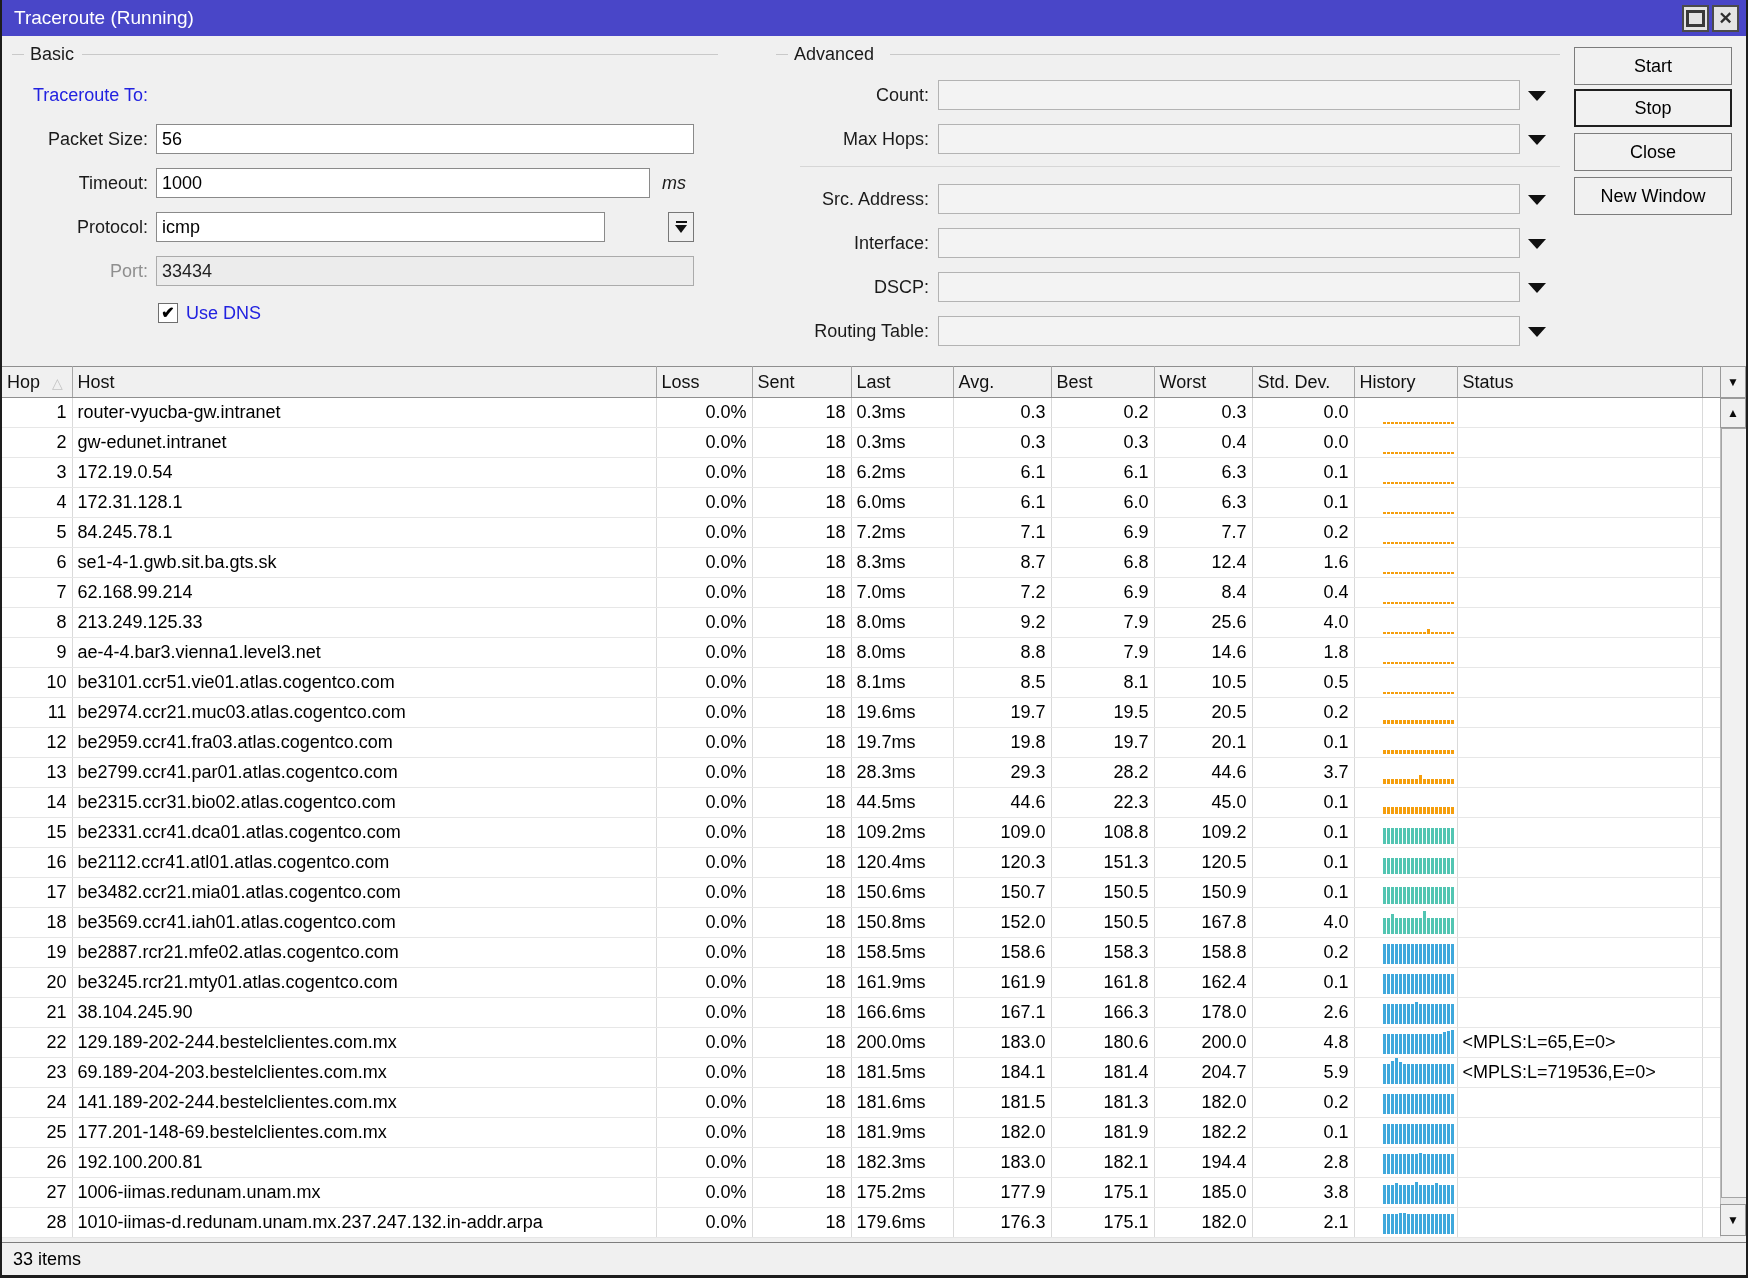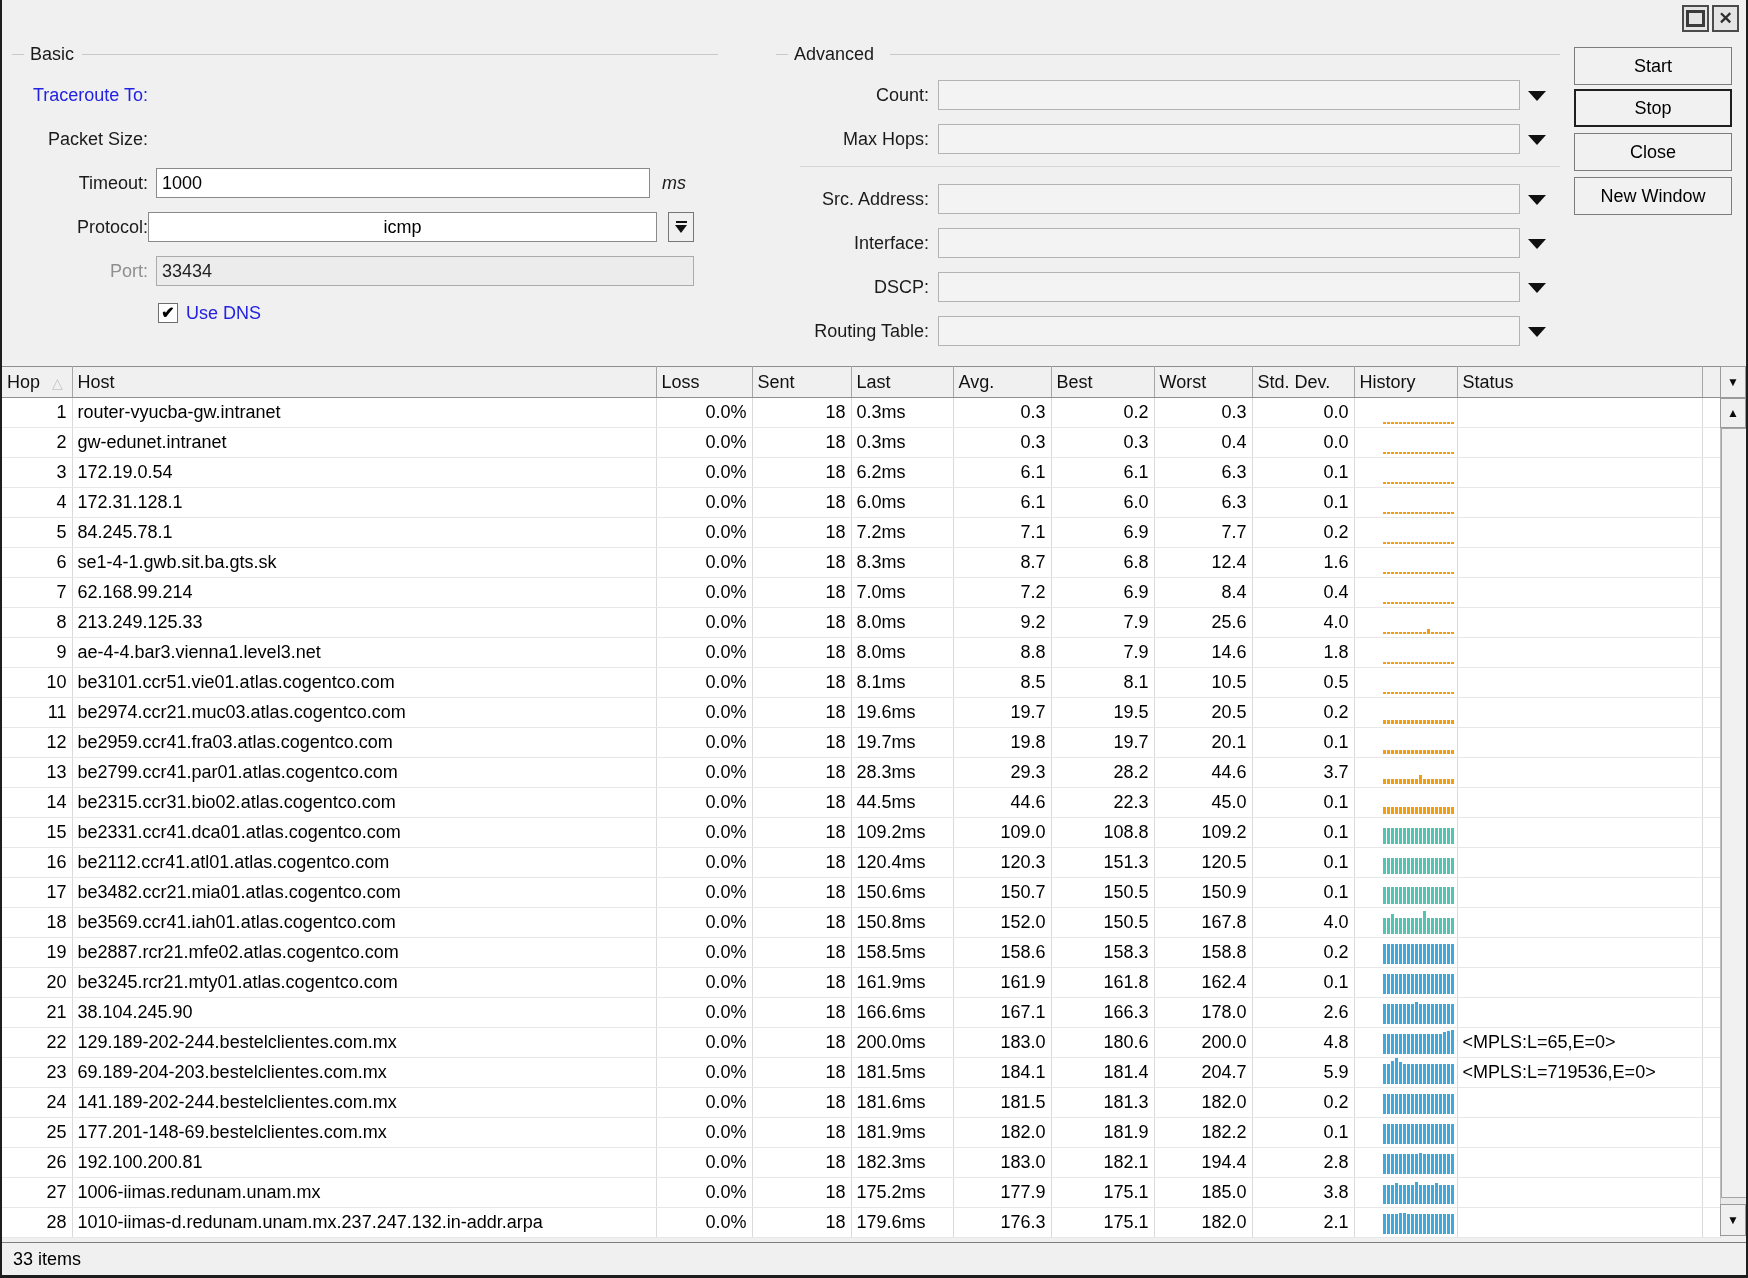--- a/index.html
+++ b/index.html
@@ -71,45 +71,49 @@
   .sbthumb{position:absolute;left:0;top:0;width:26px;height:770px;background:#f1f1f1;border:1px solid #a5a5a5;box-sizing:border-box;}
 
   .statusbar{position:absolute;left:2px;top:1242px;width:1744px;height:33px;box-sizing:border-box;
              border-top:1px solid #7d7d7d;background:#f0f0f0;font-size:18px;line-height:32px;padding-left:11px;color:#000;}
 </style>
 </head>
 <body>
 
 <div class="window">
 
+  <div class="titlebar">
+    <span class="titletext">Traceroute (Running)</span>
+  </div>
   <div class="winbtn" style="left:1682px;">
     <div class="maxglyph"></div>
   </div>
   <div class="winbtn" style="left:1712px;">
     <span class="xglyph">✕</span>
   </div>
 
   <div class="gline" style="left:12px;width:12px;"></div>
   <span class="glabel" style="left:30px;">Basic</span>
   <div class="gline" style="left:82px;width:636px;"></div>
 
   <div class="gline" style="left:776px;width:12px;"></div>
   <span class="glabel" style="left:794px;">Advanced</span>
   <div class="gline" style="left:890px;width:670px;"></div>
 
   <span class="flabel link" style="top:80px;">Traceroute To:</span>
 
   <span class="flabel" style="top:124px;">Packet Size:</span>
+  <input class="tin" style="left: 156px; top: 124px; width: 538px;" value="56">
 
   <span class="flabel" style="top:168px;">Timeout:</span>
   <input class="tin" style="left: 156px; top: 168px; width: 494px;" value="1000">
   <span class="suffix" style="left:662px;top:168px;font-style:italic;">ms</span>
 
   <span class="flabel" style="top:212px;">Protocol:</span>
-  <input class="tin" style="left: 148px; top: 212px; width: 509px; text-align: center;" value="icmp">
+  <input class="tin" style="left: 156px; top: 212px; width: 449px;" value="icmp">
   <div class="combo" style="top:212px;">
     <div class="bar"></div>
     <div class="tri"></div>
   </div>
 
   <span class="flabel dis" style="top:256px;">Port:</span>
   <input class="tin gray" style="left: 156px; top: 256px; width: 538px;" value="33434">
 
   <div class="checkbox">
     <span class="checkmark">✔</span>

